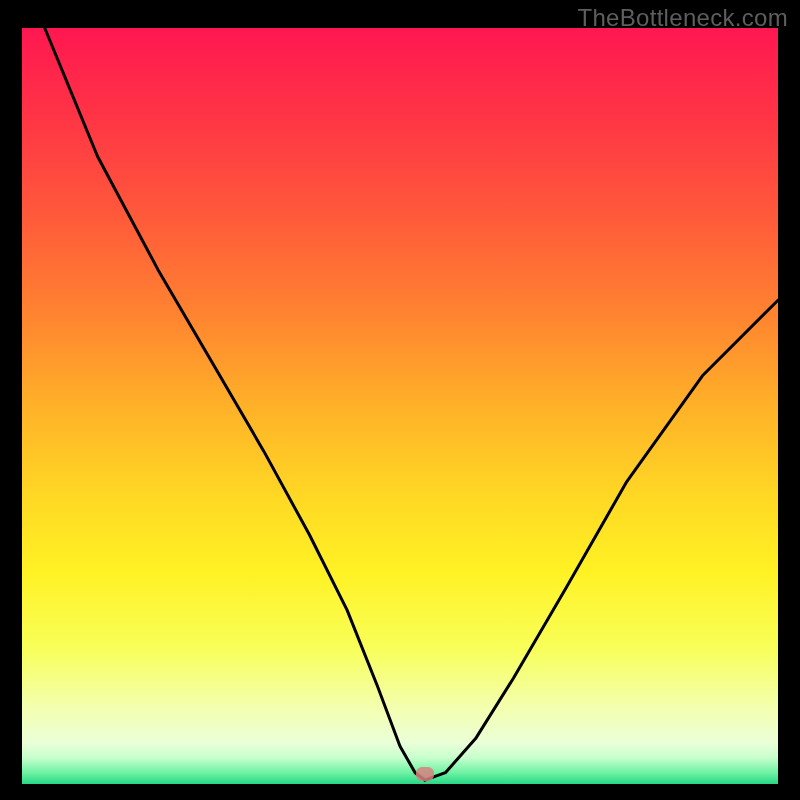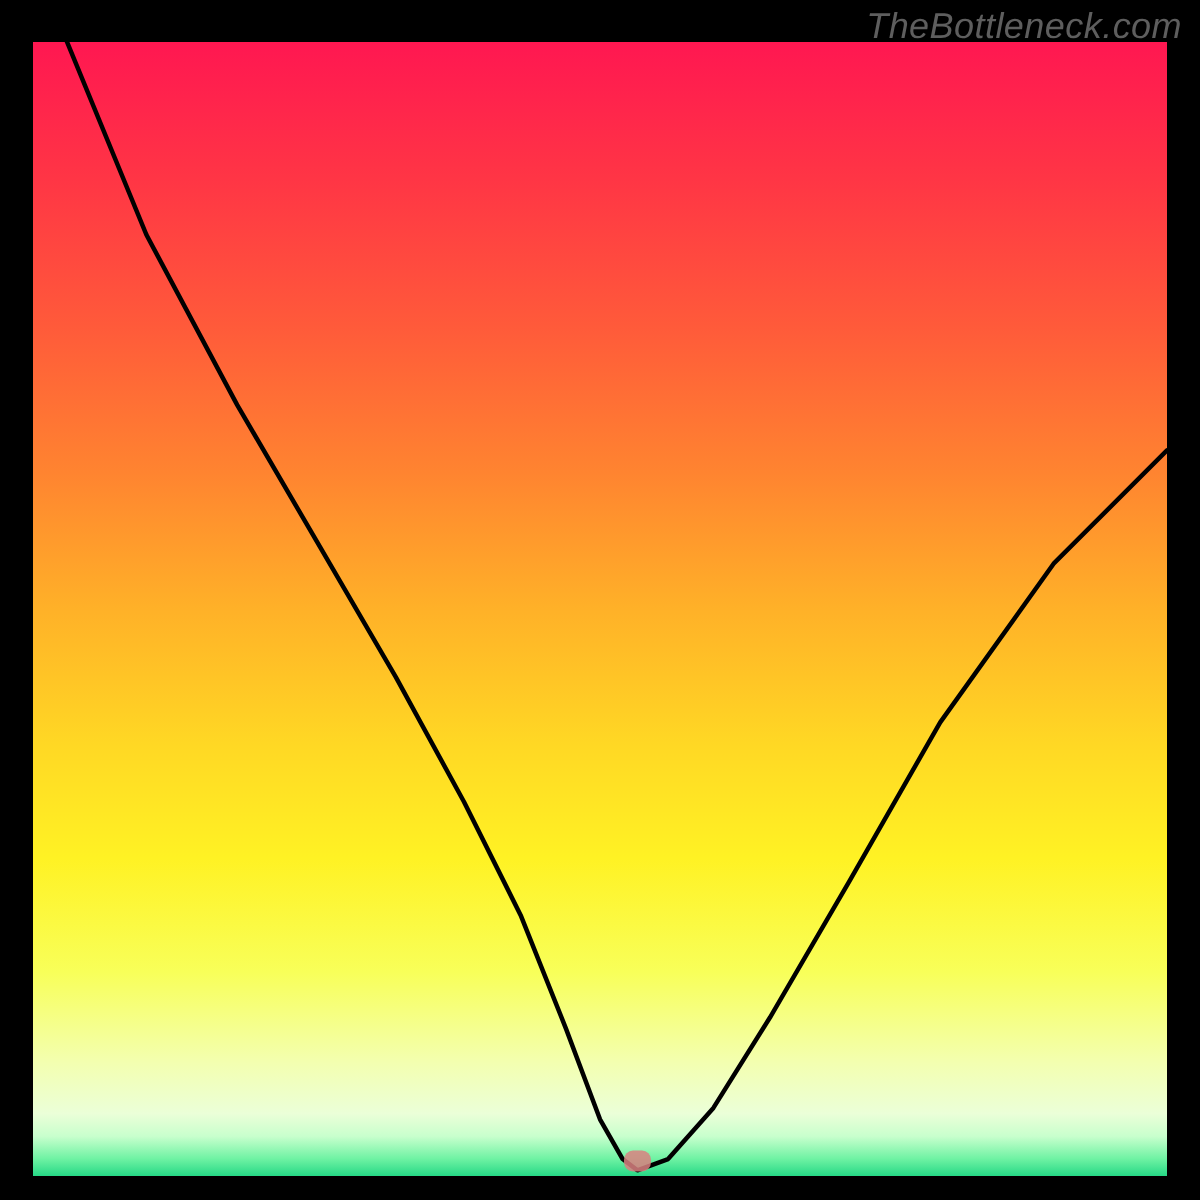--- a/index.html
+++ b/index.html
@@ -9,21 +9,20 @@
     height: 800px;
     background: #000;
     overflow: hidden;
     font-family: Arial, Helvetica, sans-serif;
   }
   .frame {
     position: relative;
     width: 800px;
     height: 592px;
     background: #000;
-    font-style: italic;
   }
   .watermark {
     position: absolute;
     top: 4px;
     right: 12px;
     color: #5e5e5e;
     font-size: 24px;
     font-weight: 500;
     letter-spacing: 0.3px;
     z-index: 50;

